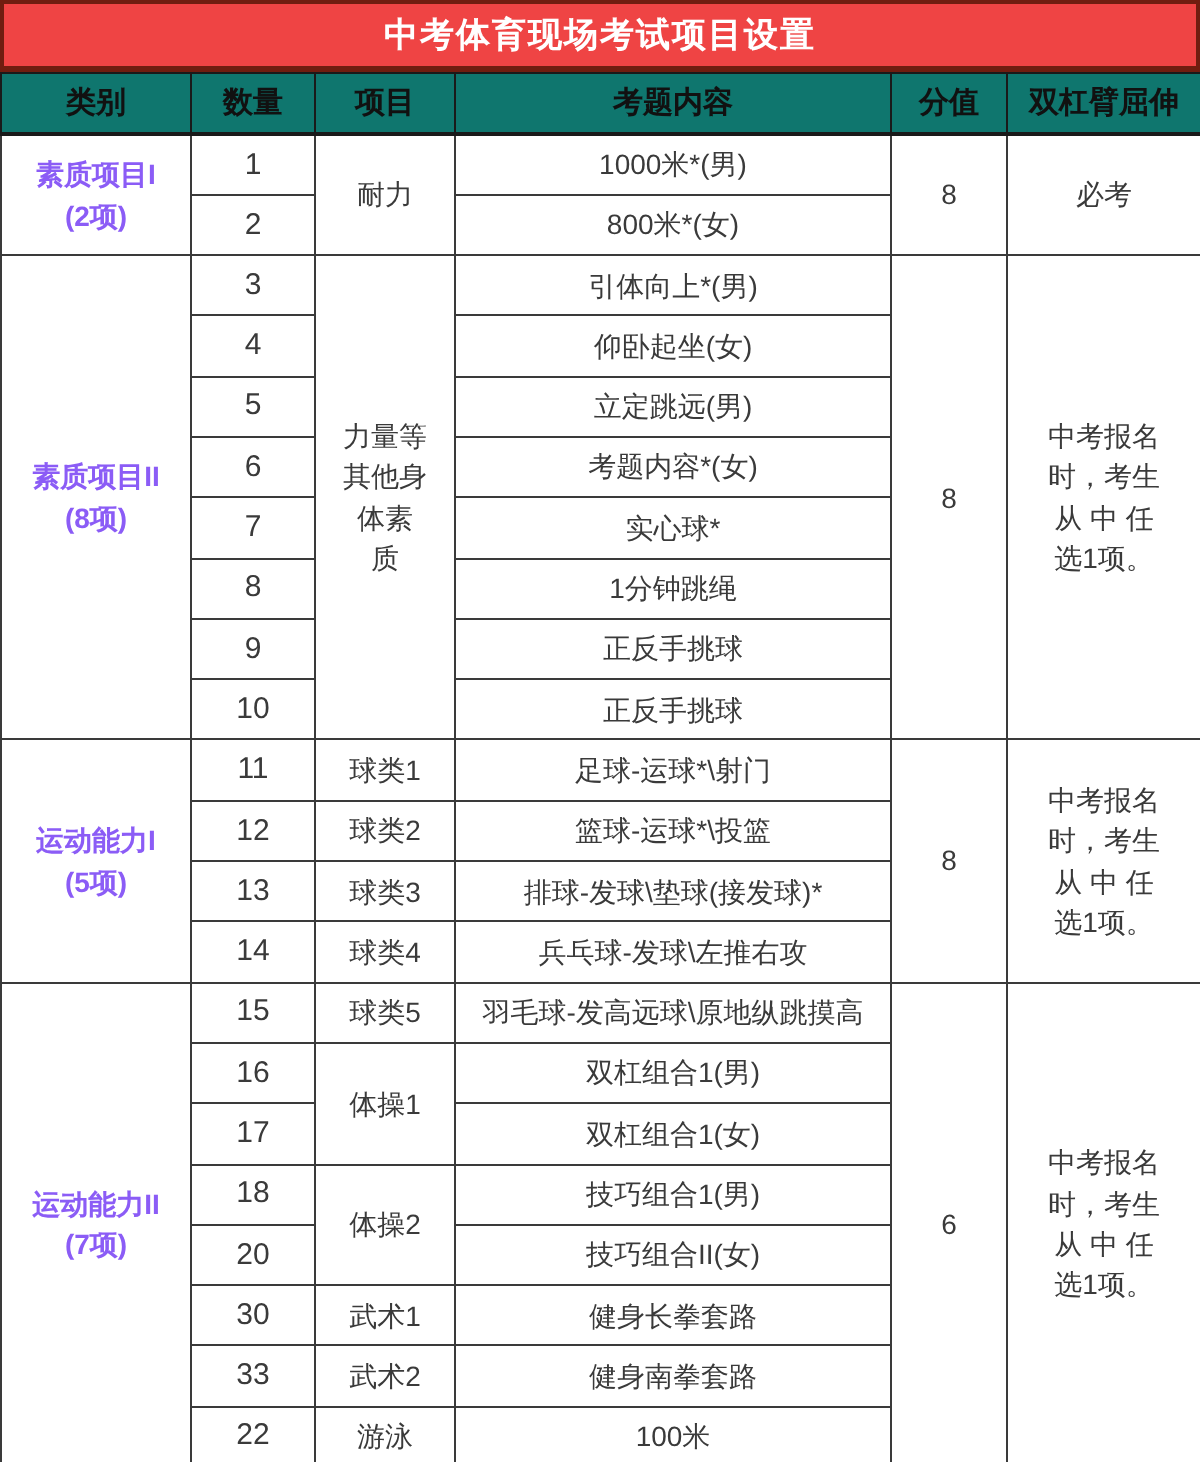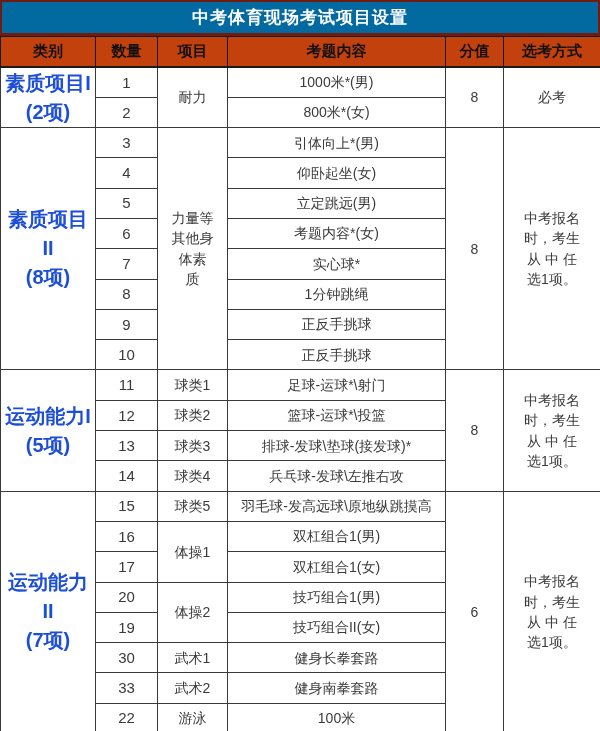--- a/index.html
+++ b/index.html
@@ -4,62 +4,62 @@
 <style>
   html,body{margin:0;padding:0;background:#fff;}
   body{
     width:600px;height:731px;overflow:hidden;
     font-family:"Liberation Sans","DejaVu Sans",sans-serif;
     color:#333;
   }
   .title-bar{
     box-sizing:border-box;
     height:36px;
-    background:#0369a1;
+    background:#ef4444;
     border:2px solid #701D10;
     border-bottom:3px solid #701D10;
     color:#fff;
     font-size:17px;
     font-weight:bold;
     display:flex;align-items:center;justify-content:center;
     letter-spacing:1px;
   }
   table{
     width:600px;
     border-collapse:collapse;
     table-layout:fixed;
   }
   col.c-category{width:95px;}
   col.c-num{width:62px;}
   col.c-project{width:70px;}
   col.c-content{width:218px;}
   col.c-score{width:58px;}
   col.c-method{width:97px;}
   th{
-    background:#c2410c;
+    background:#0f766e;
     color:#111;
     font-size:15px;
     font-weight:bold;
     height:29px;
     border:1px solid #1a1a1a;
     border-bottom:2px solid #1a1a1a;
     padding:0 2px;
   }
   td{
     border:1px solid #3a3a3a;
     text-align:center;
     vertical-align:middle;
     font-size:14px;
     color:#3a3a3a;
     padding:0 2px;
     white-space:pre-line;
     line-height:1.45;
   }
   #grid tbody tr{height:30.3px;}
-  td.col-category{font-weight:bold;color:#1d4ed8;font-size:20px;}
+  td.col-category{font-weight:bold;color:#8b5cf6;font-size:14px;}
   td.col-num{font-size:15px;}
   table{border-left:1px solid #1a1a1a;border-right:1px solid #1a1a1a;border-bottom:3px solid #241008;}
 </style>
 </head>
 <body>
 
 <div class="title-bar">
   <span>中考体育现场考试项目设置</span>
 </div>
 
@@ -72,21 +72,21 @@
       <col class="c-score">
       <col class="c-method">
   </colgroup>
   <thead>
     <tr>
         <th>类别</th>
         <th>数量</th>
         <th>项目</th>
         <th>考题内容</th>
         <th>分值</th>
-        <th>选考方式</th>
+        <th>双杠臂屈伸</th>
       </tr>
   </thead>
   <tbody>
       <tr>
         <td class="col-category" rowspan="2">素质项目I
 (2项)</td>
         <td class="col-num">1</td>
         <td class="col-project" rowspan="2">耐力</td>
         <td class="col-content">1000米*(男)</td>
         <td class="col-score" rowspan="2">8</td>
@@ -181,26 +181,26 @@
       <tr>
         <td class="col-num">16</td>
         <td class="col-project" rowspan="2">体操1</td>
         <td class="col-content">双杠组合1(男)</td>
       </tr>
       <tr>
         <td class="col-num">17</td>
         <td class="col-content">双杠组合1(女)</td>
       </tr>
       <tr>
-        <td class="col-num">20</td>
+        <td class="col-num">18</td>
         <td class="col-project" rowspan="2">体操2</td>
         <td class="col-content">技巧组合1(男)</td>
       </tr>
       <tr>
-        <td class="col-num">19</td>
+        <td class="col-num">20</td>
         <td class="col-content">技巧组合II(女)</td>
       </tr>
       <tr>
         <td class="col-num">30</td>
         <td class="col-project">武术1</td>
         <td class="col-content">健身长拳套路</td>
       </tr>
       <tr>
         <td class="col-num">33</td>
         <td class="col-project">武术2</td>

